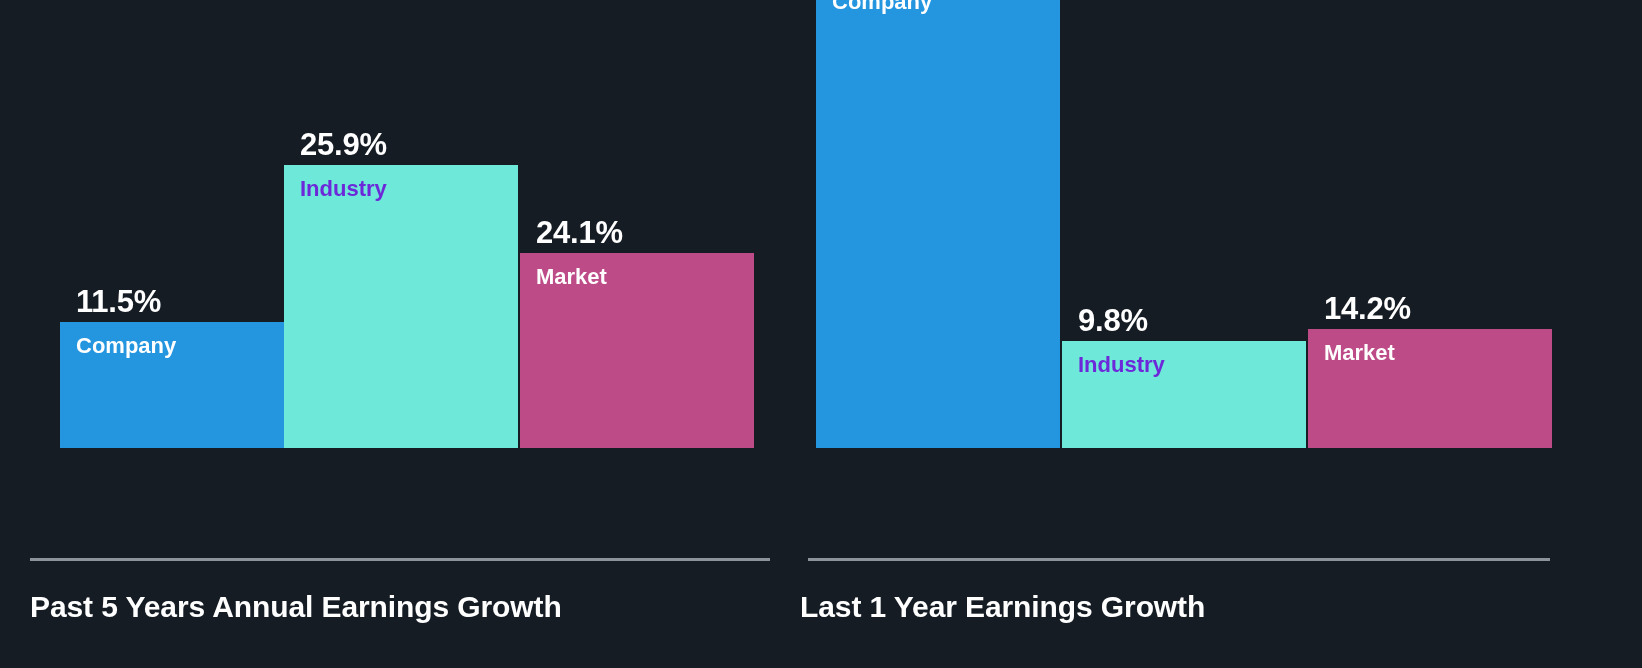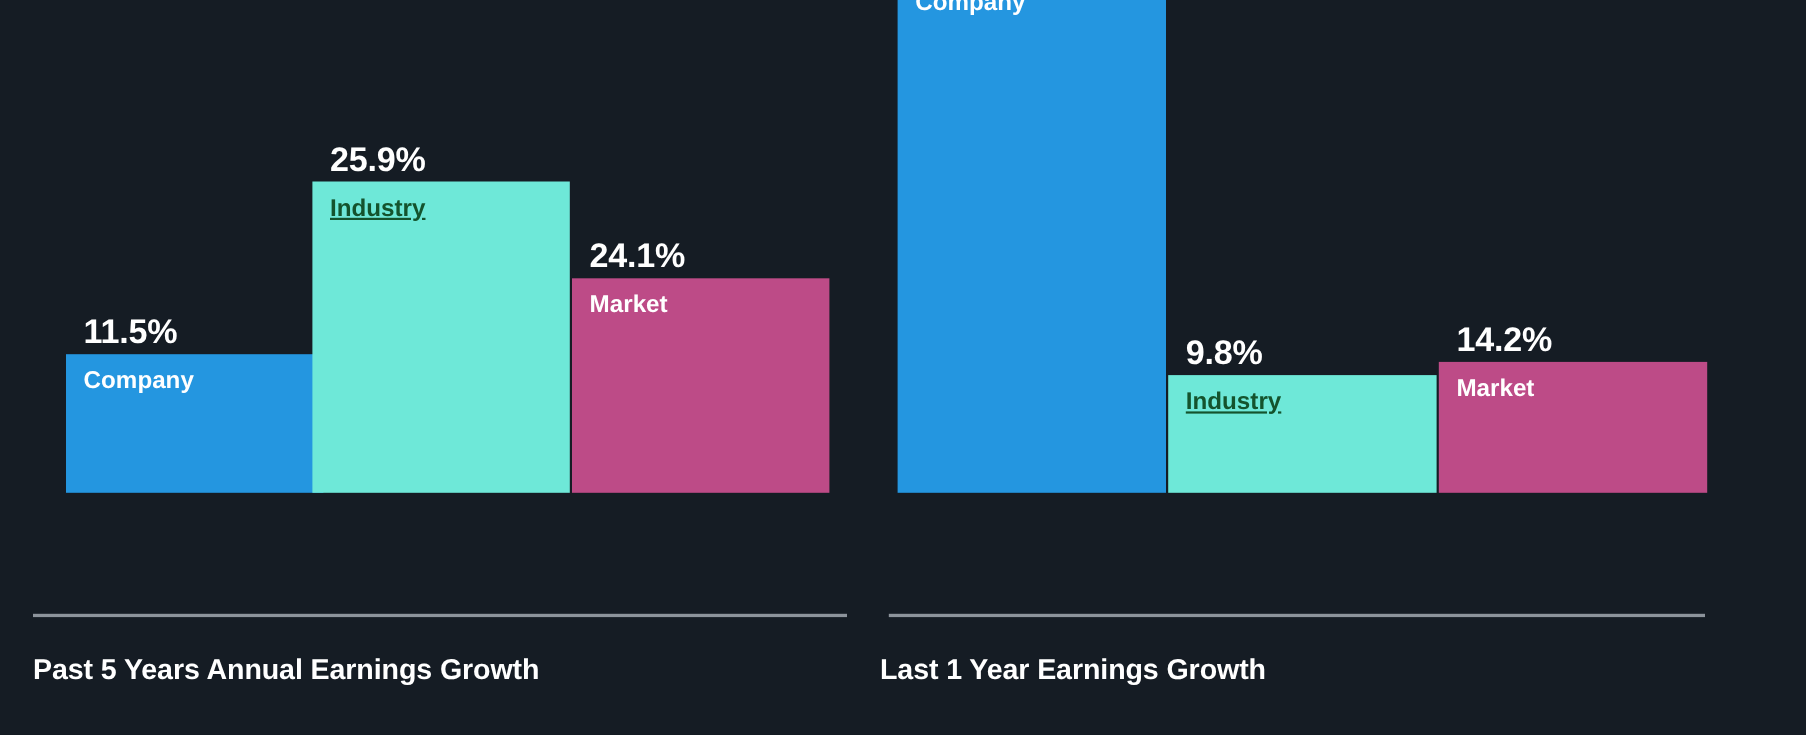--- a/index.html
+++ b/index.html
@@ -93,28 +93,28 @@
   
   .series-label {
     position: absolute;
     top: 13px;
     left: 16px;
     white-space: nowrap;
     font-size: 22px;
     font-weight: bold;
     line-height: 1;
   }
-  .series-label.on-light { color: #14532d; text-decoration: underline; }
+  .series-label.on-light { color: #6d28d9; }
   .series-label.on-dark  { color: #ffffff; }
 
   
   .chart-title {
     position: absolute;
     bottom: 44px;
-    font-size: 26px;
+    font-size: 30px;
     font-weight: bold;
     color: #ffffff;
     letter-spacing: -0.1px;
     white-space: nowrap;
   }
   .panel.left  .chart-title { left: 30px; }
   .panel.right .chart-title { left: 0px; margin-top: 32px; }
 </style>
 </head>
 <body>

